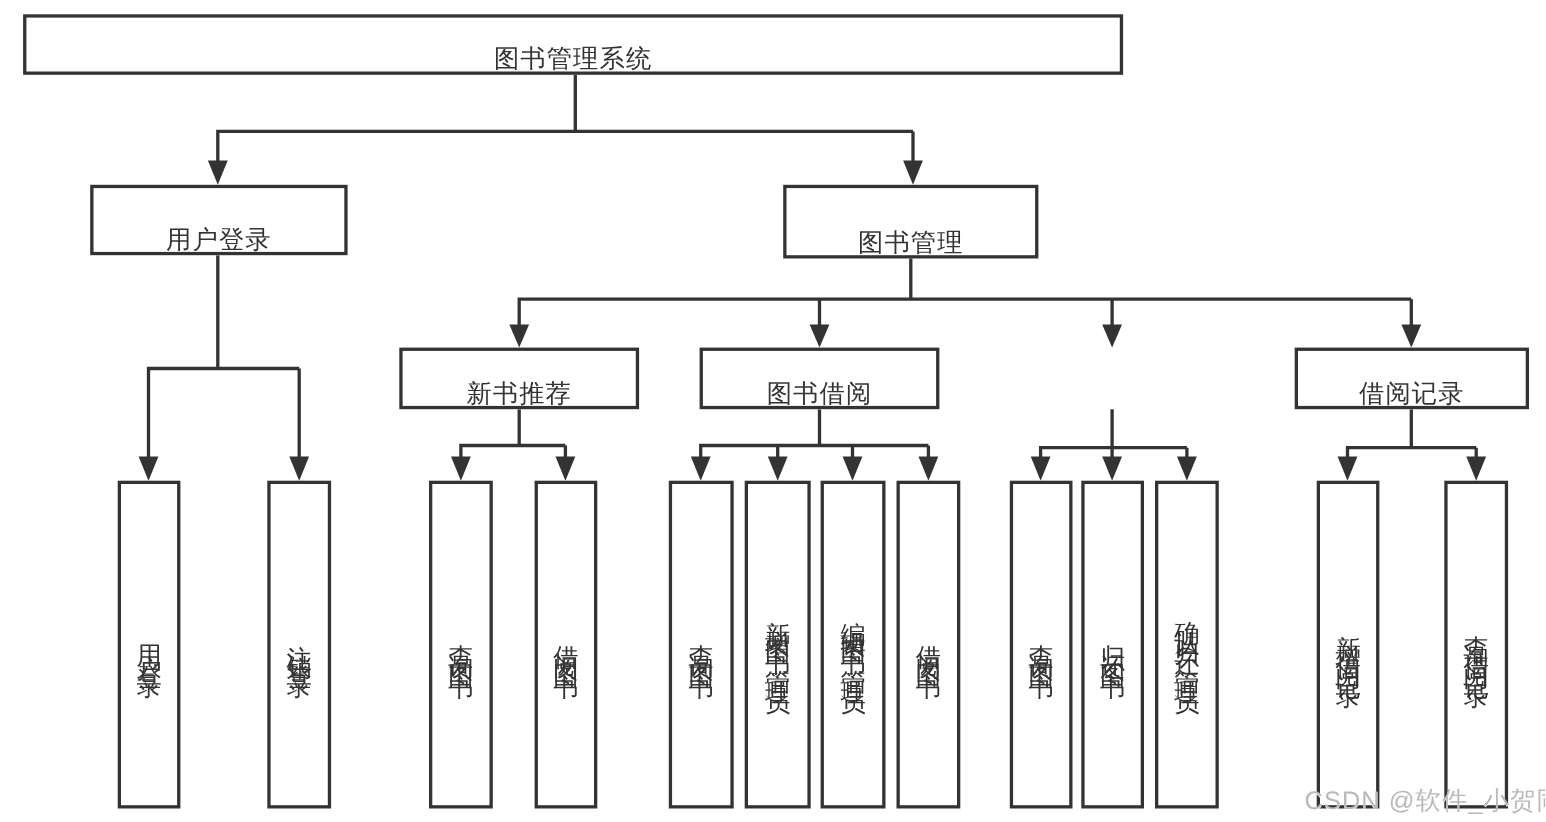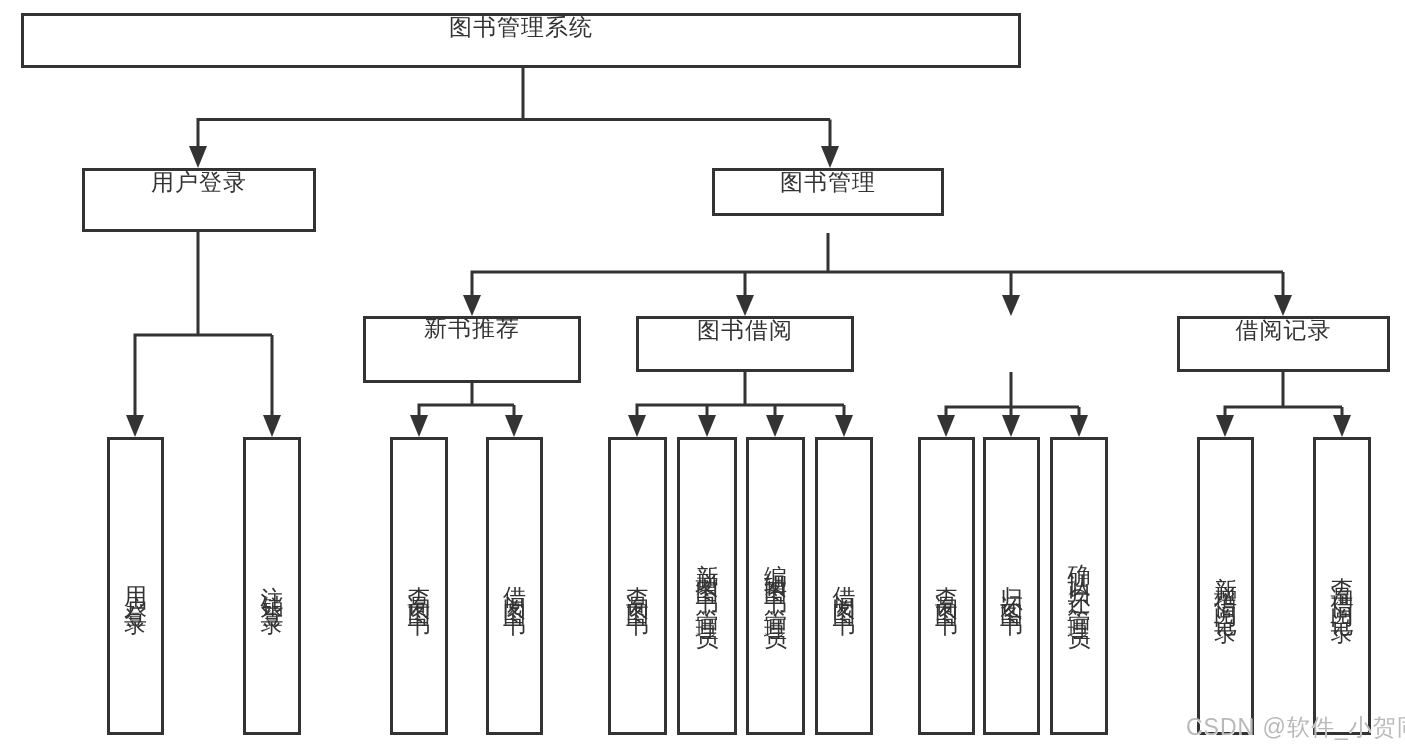--- a/index.html
+++ b/index.html
@@ -2,21 +2,21 @@
 <html><head>
 <meta charset="utf-8">
 <style>
   html,body{margin:0;padding:0;background:#ffffff;}
   .canvas{
     position:relative;width:1405px;height:747px;background:#ffffff;
     font-family:"Liberation Sans", sans-serif;color:#333333;overflow:hidden;
   }
   .node{
     position:absolute;border:3px solid #333333;background:#ffffff;
-    display:flex;align-items:flex-start;justify-content:center;box-sizing:border-box;
+    display:flex;align-items:flex-end;justify-content:center;box-sizing:border-box;
   }
   .hlabel{
     font-size:23px;letter-spacing:1px;color:#333333;white-space:nowrap;line-height:1;
   }
   .vleaf{
     position:absolute;border:3px solid #333333;background:#ffffff;
     display:flex;align-items:center;justify-content:center;box-sizing:border-box;
     top:437px;height:298px;
   }
   .vlabel{
@@ -78,25 +78,25 @@
     </g>
   </svg>
 
   <div class="node" style="left:21px;top:13px;width:1000px;height:55px;">
     <span class="hlabel">图书管理系统</span>
   </div>
 
   <div class="node" style="left:82px;top:168px;width:234px;height:64px;">
     <span class="hlabel">用户登录</span>
   </div>
-  <div class="node" style="left:712px;top:168px;width:232px;height:48px;">
+  <div class="node" style="left:712px;top:168px;width:232px;height:67px;">
     <span class="hlabel">图书管理</span>
   </div>
 
-  <div class="node" style="left:363px;top:316px;width:218px;height:67px;font-family:Liberation Mono, monospace;">
+  <div class="node" style="left:363px;top:316px;width:218px;height:56px;">
     <span class="hlabel">新书推荐</span>
   </div>
   <div class="node" style="left:636px;top:316px;width:218px;height:56px;">
     <span class="hlabel">图书借阅</span>
   </div>
   <div class="node" style="left:1177px;top:316px;width:213px;height:56px;">
     <span class="hlabel">借阅记录</span>
   </div>
 
   <div class="vleaf" style="left:107px;width:57px;">

